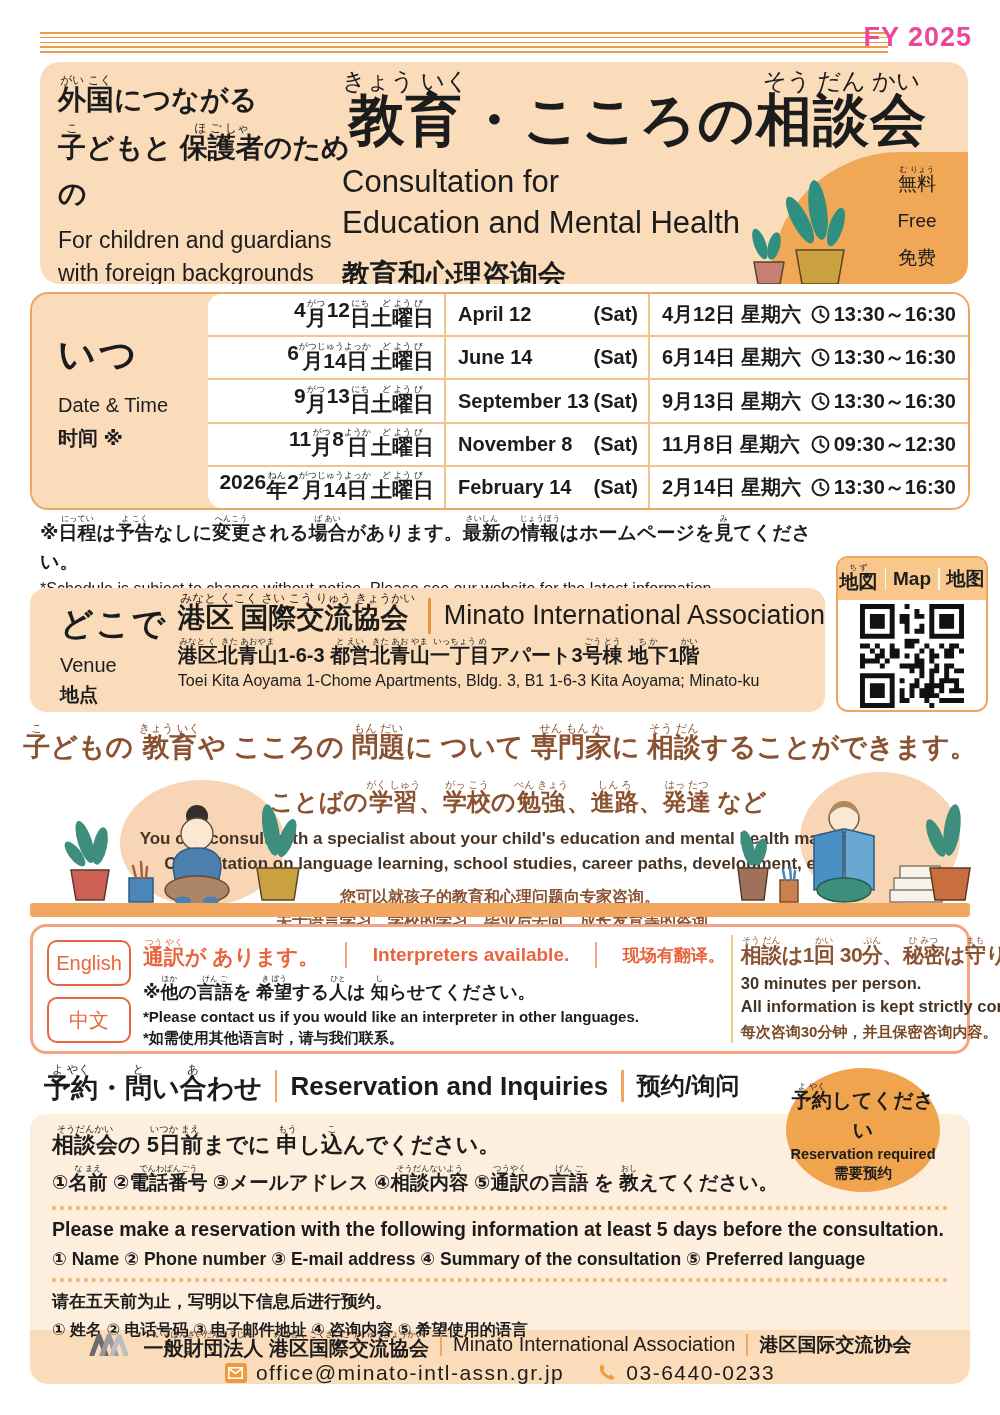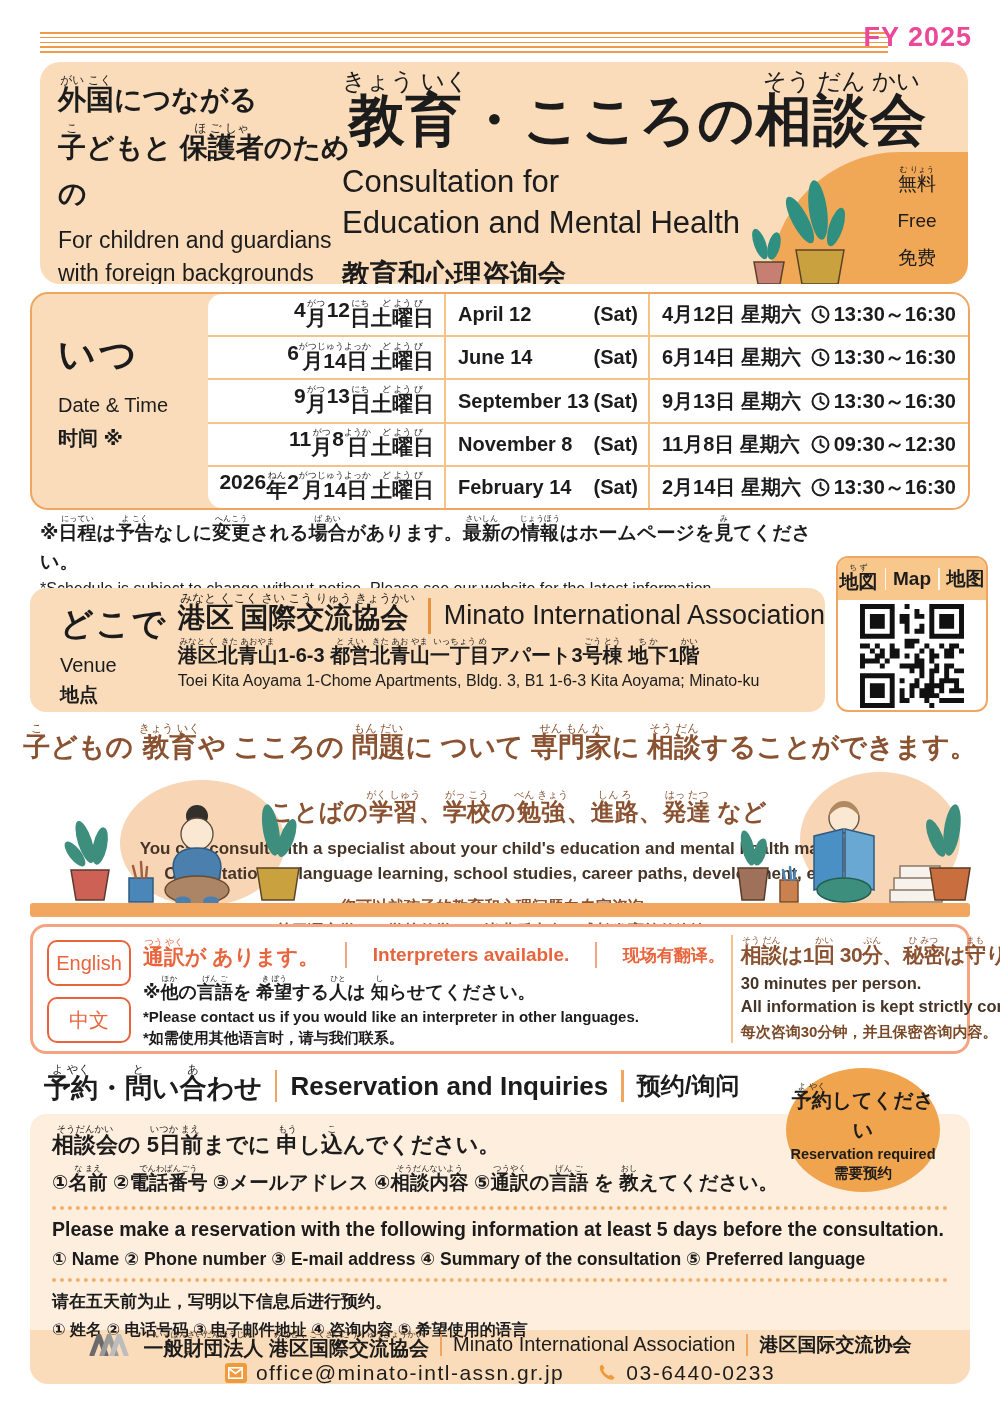--- a/index.html
+++ b/index.html
@@ -69,21 +69,21 @@
   .venue-org{display:flex;align-items:center;gap:13px;}
   .venue-org .ja{font-size:28px;font-weight:bold;line-height:1.5;white-space:nowrap;}
   .venue-org .vb{width:2.5px;height:36px;background:#e8943e;}
   .venue-org .en{font-size:27px;white-space:nowrap;}
   .venue-addr-ja{font-size:20px;font-weight:bold;line-height:1.5;margin-top:-2px;white-space:nowrap;}
   .venue-addr-en{font-size:16px;margin-top:2px;white-space:nowrap;}
 
   
   .message{position:absolute;left:0;top:722px;width:1000px;text-align:center;z-index:2;}
   .msg-ja1{font-size:27px;font-weight:bold;color:#8a5230;line-height:1.6;}
-  .msg-ja2{font-size:24px;font-weight:bold;color:#8a5230;line-height:1.55;margin-top:20px;padding-left:36px;}
+  .msg-ja2{font-size:24px;font-weight:bold;color:#8a5230;line-height:1.55;margin-top:10px;padding-left:36px;}
   .msg-en{font-size:17px;font-weight:bold;color:#463527;line-height:1.42;margin-top:7px;}
   .msg-zh{font-size:16px;font-weight:bold;color:#8a5230;line-height:1.55;margin-top:9px;}
   .blob{position:absolute;background:#f8d5b5;border-radius:50%;z-index:1;}
   .illu{position:absolute;z-index:3;}
   .shelf{position:absolute;left:30px;top:903px;width:940px;height:14px;background:#f2a760;border-radius:3px;z-index:4;}
 
   
   .interp-box{position:absolute;left:30px;top:924px;width:940px;height:130px;background:#fff;
     border:3px solid #f5a481;border-radius:16px;display:flex;box-sizing:border-box;z-index:5;}
   .interp-left{flex:0 0 612px;display:flex;gap:12px;box-sizing:border-box;padding:10px 6px 8px 14px;}

